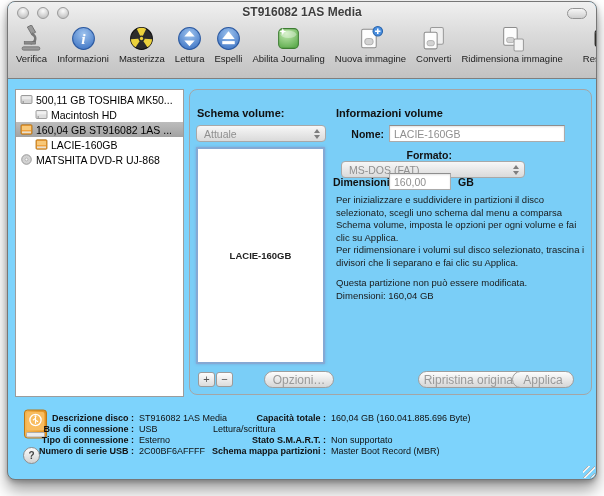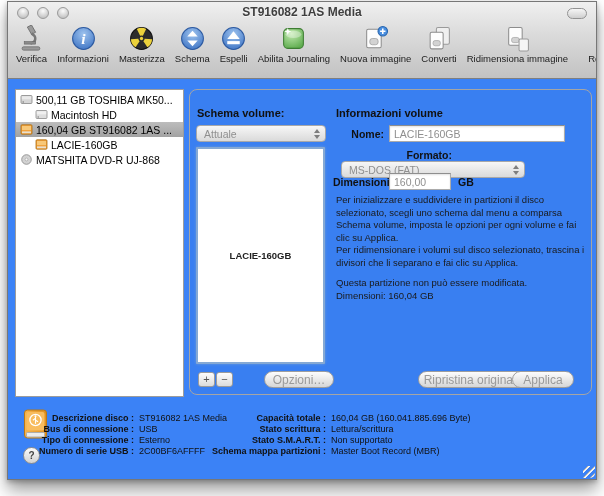--- a/index.html
+++ b/index.html
@@ -1,19 +1,19 @@
 <!DOCTYPE html>
 <html><head>
 <meta charset="utf-8">
 <style>
   * { margin:0; padding:0; box-sizing:border-box; }
   html,body { width:604px; height:496px; background:#fff; font-family:"Liberation Sans","DejaVu Sans",sans-serif; overflow:hidden; }
   .window {
     position:absolute; left:7px; top:1px; width:590px; height:479px;
-    border:1px solid #777; border-radius:0; background:#3b82f6;
+    border:1px solid #777; border-radius:8px; background:#7dd3fc;
     box-shadow:0 10px 16px rgba(0,0,0,.38), 0 2px 5px rgba(0,0,0,.25);
     overflow:hidden;
   }
   
   .chrome { position:absolute; left:0; top:0; right:0; height:77px;
     background:linear-gradient(180deg,#f0f0f0 0%,#dcdcdc 40%,#c2c2c2 100%);
     border-bottom:1px solid #7f7f7f; }
   .titlebar { position:relative; height:21px; }
   .traffic { position:absolute; left:9px; top:5px; display:flex; gap:8px; }
   .tl { width:12px; height:12px; border-radius:50%; border:1px solid #9a9a9a;
@@ -152,21 +152,21 @@
         </svg>
         <span class="tb-label">Masterizza</span>
       </div>
 
       <div class="tb-item">
         <svg viewBox="0 0 26 26">
           <circle cx="13" cy="13" r="10.5" fill="url(#gBlue)" stroke="#2d5aa0"></circle>
           <path d="M13 5.5 L18 11 H8 Z" fill="#fff"></path>
           <path d="M13 20.5 L8 15 H18 Z" fill="#fff"></path>
         </svg>
-        <span class="tb-label">Schema</span>
+        <span class="tb-label">Lettura</span>
       </div>
 
       <div class="tb-item">
         <svg viewBox="0 0 26 26">
           <circle cx="13" cy="13" r="10.5" fill="url(#gBlue)" stroke="#2d5aa0"></circle>
           <path d="M13 6 L19 13.5 H7 Z" fill="#fff"></path>
           <rect x="7" y="15.5" width="12" height="3" fill="#fff"></rect>
         </svg>
         <span class="tb-label">Espelli</span>
       </div>
@@ -359,21 +359,20 @@
         <span class="di-val">2C00BF6AFFFF</span>
       </div>
     </div>
 
     <div class="di-col col-right">
       <div class="di-row">
         <span class="di-lbl">Capacità totale :</span>
         <span class="di-val">160,04 GB (160.041.885.696 Byte)</span>
       </div>
       <div class="di-row">
-        <span class="di-lbl">Stato scrittura :</span>
         <span class="di-val">Lettura/scrittura</span>
       </div>
       <div class="di-row">
         <span class="di-lbl">Stato S.M.A.R.T. :</span>
         <span class="di-val">Non supportato</span>
       </div>
       <div class="di-row">
         <span class="di-lbl">Schema mappa partizioni :</span>
         <span class="di-val">Master Boot Record (MBR)</span>
       </div>

